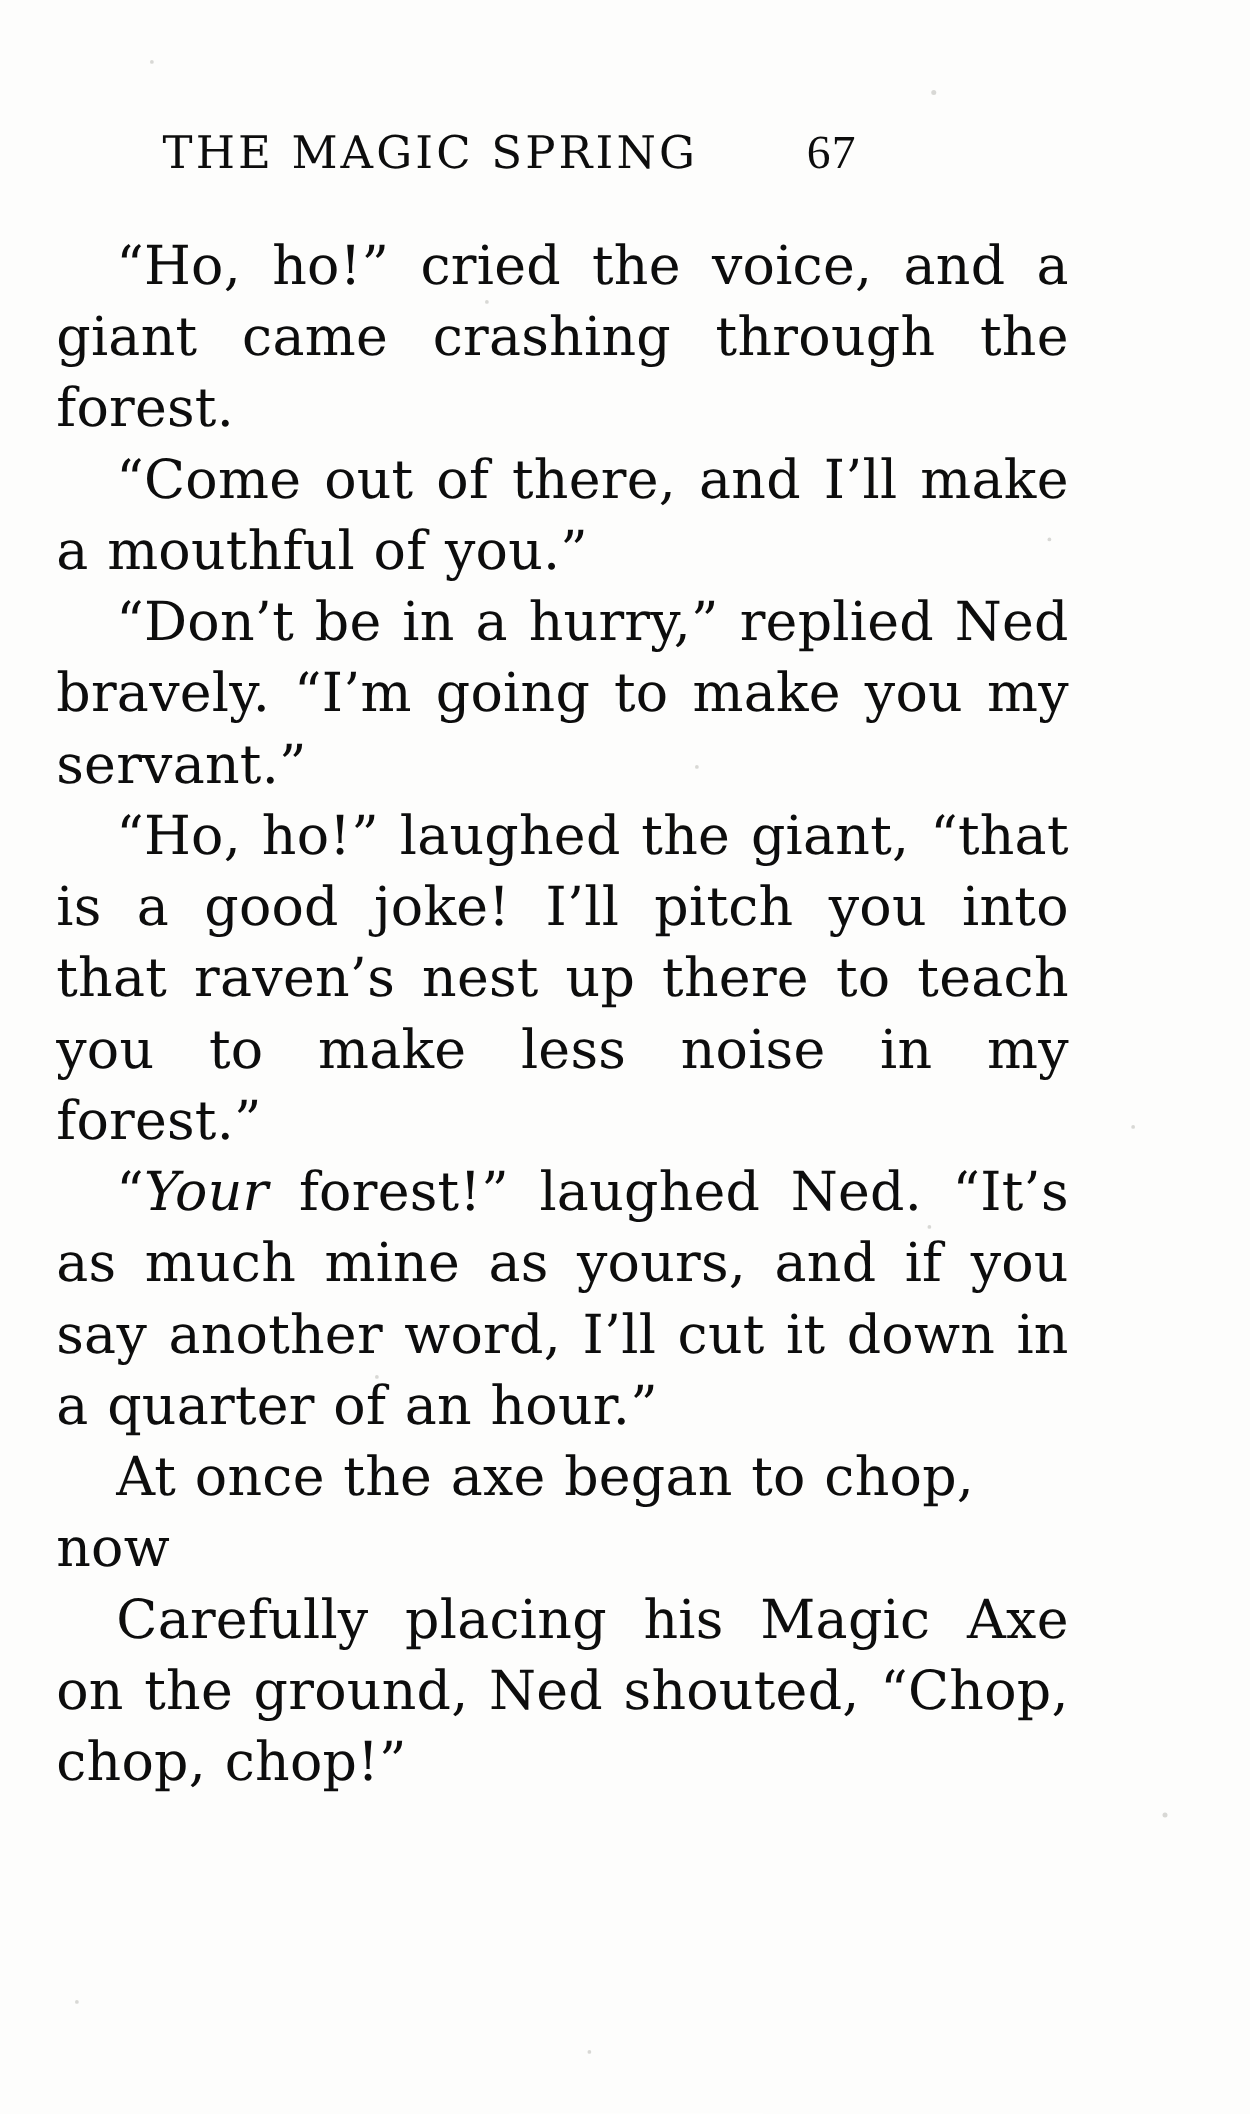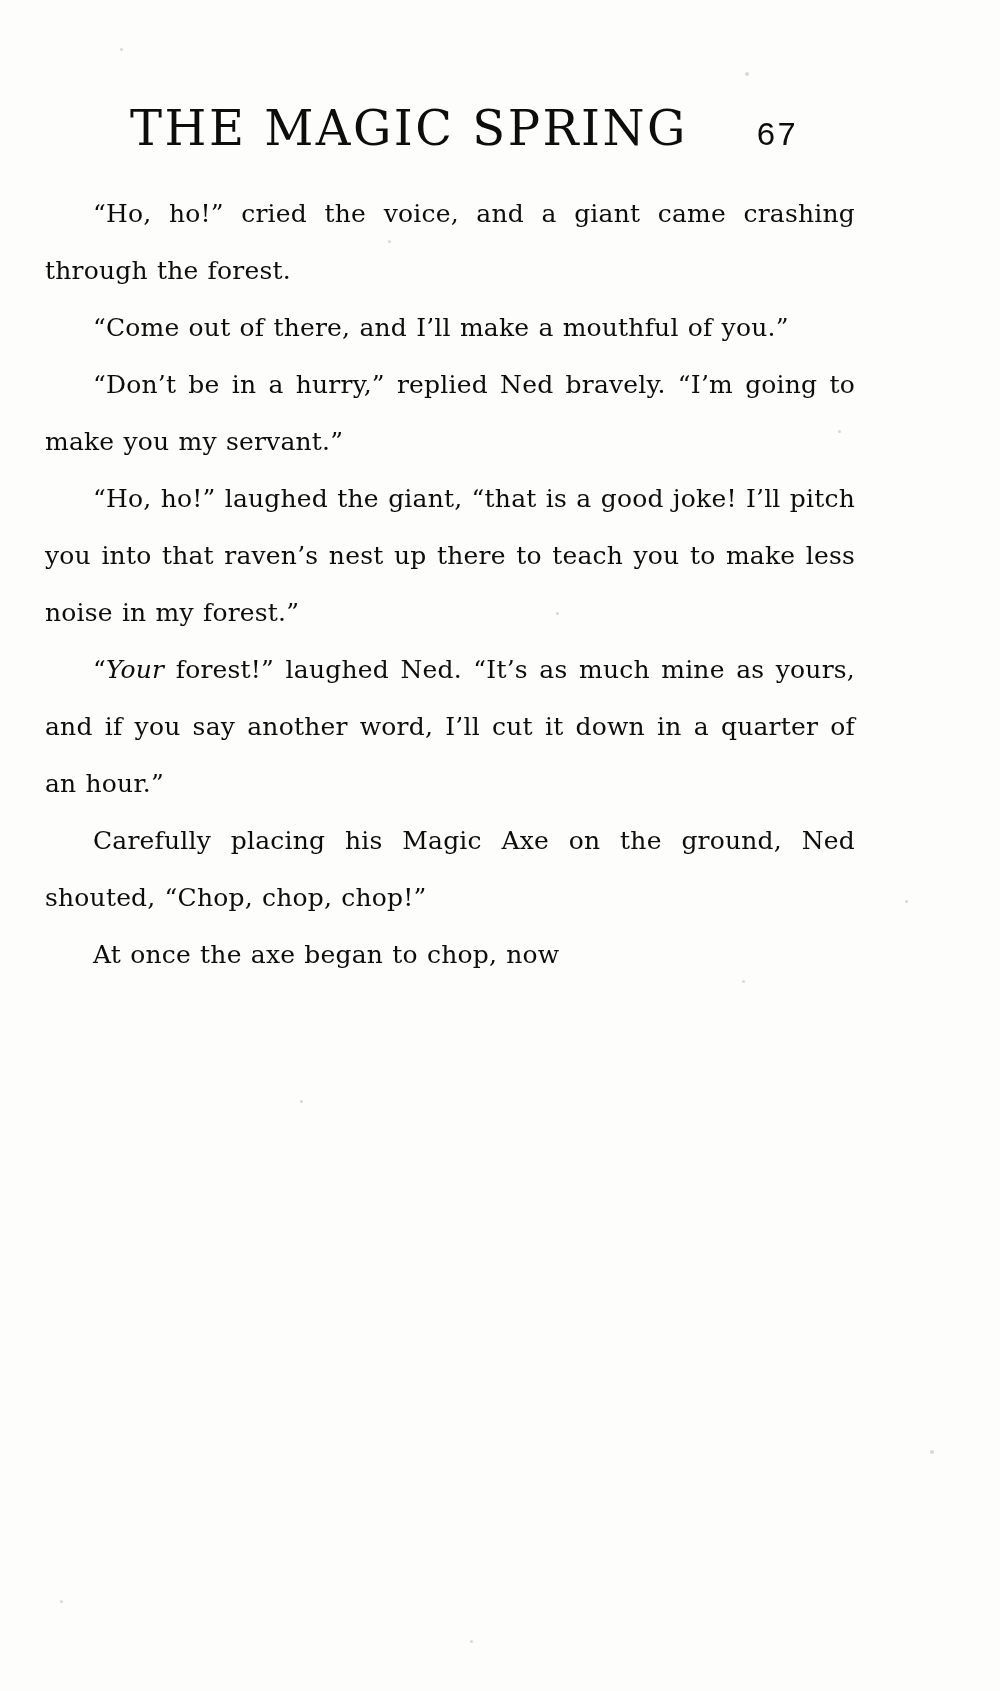--- a/index.html
+++ b/index.html
@@ -32,40 +32,40 @@
     position: absolute;
     top: 100px;
     left: 130px;
     width: 740px;
     display: flex;
     align-items: baseline;
     justify-content: flex-start;
   }
   .header-title {
     font-family: "DejaVu Serif", serif;
-    font-size: 48px;
+    font-size: 36px;
     letter-spacing: 2.5px;
     font-weight: 400;
     white-space: nowrap;
   }
   .header-page {
-    font-family: Liberation Mono, monospace;
-    font-size: 33px;
-    margin-left: 68px;
+    font-family: Liberation Serif, serif;
+    font-size: 38px;
+    margin-left: 87px;
     letter-spacing: 1px;
   }
   .body-text {
     position: absolute;
     top: 185px;
     left: 45px;
     width: 810px;
   }
   .para {
     font-family: "DejaVu Serif", serif;
-    font-size: 25px;
+    font-size: 43px;
     line-height: 57px;
     text-align: justify;
     text-justify: inter-word;
     margin: 0 0 0 0;
     text-indent: 48px;
     letter-spacing: 0.2px;
     word-spacing: 1px;
   }
   .para.last-full {
     text-align: left;
@@ -94,17 +94,17 @@
     <span class="header-title">THE MAGIC SPRING</span>
     <span class="header-page">67</span>
   </div>
 
   <div class="body-text">
     <p class="para">“Ho, ho!” cried the voice, and a giant came crashing through the forest.</p>
     <p class="para">“Come out of there, and I’ll make a mouthful of you.”</p>
     <p class="para">“Don’t be in a hurry,” replied Ned bravely. “I’m going to make you my servant.”</p>
     <p class="para">“Ho, ho!” laughed the giant, “that is a good joke! I’ll pitch you into that raven’s nest up there to teach you to make less noise in my forest.”</p>
     <p class="para"><span>“</span><em>Your</em><span> forest!” laughed Ned. “It’s as much mine as yours, and if you say another word, I’ll cut it down in a quarter of an hour.”</span></p>
+    <p class="para last-full">At once the axe began to chop, now</p>
     <p class="para">Carefully placing his Magic Axe on the ground, Ned shouted, “Chop, chop, chop!”</p>
-    <p class="para last-full">At once the axe began to chop, now</p>
   </div>
 
 </div>
 
 </body></html>

